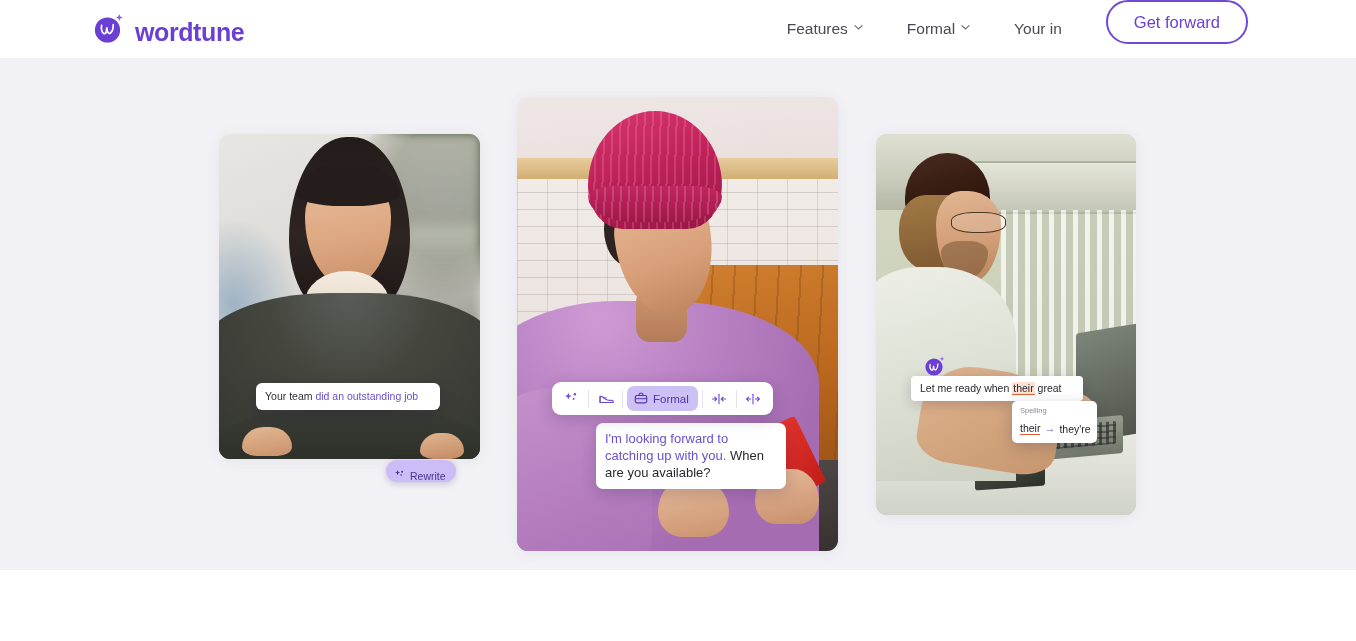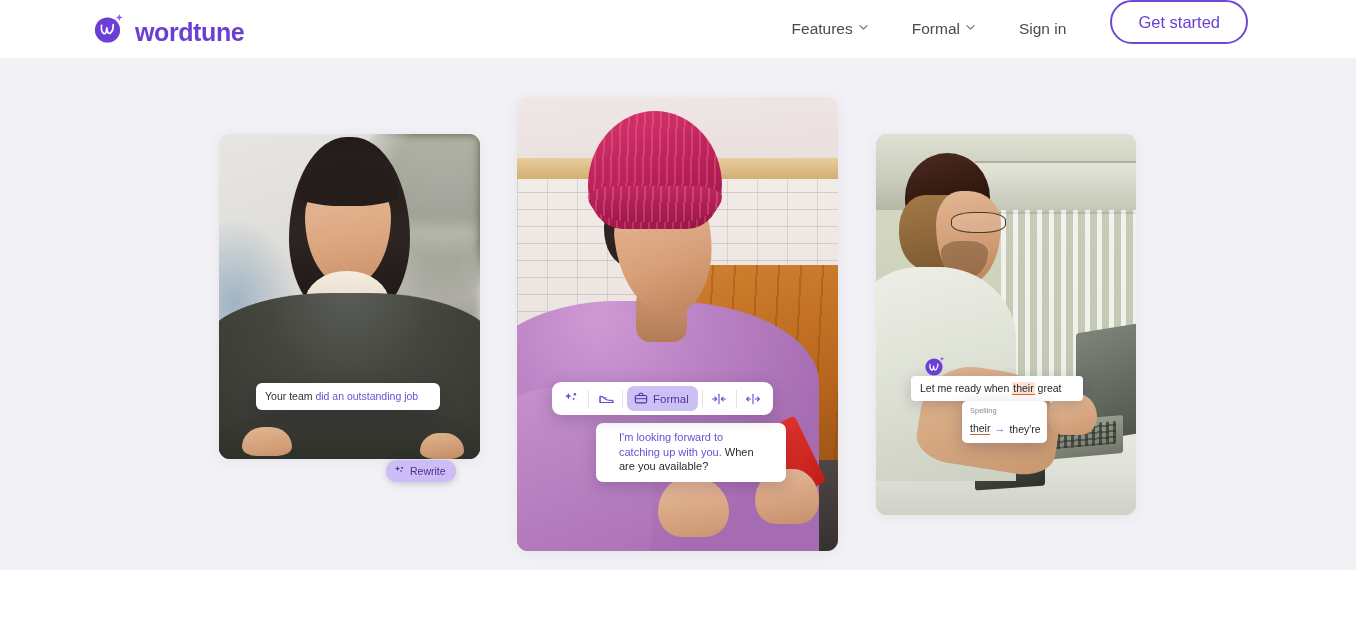--- a/index.html
+++ b/index.html
@@ -432,21 +432,21 @@
   .sugg-row:last-child { border-bottom: none; }
   .sugg-row .hl { color: #6b4fd0; }
   .sugg-row .plain { color: #2f2f36; }
 
   .rewrite-btn {
     position: absolute;
     left: 386px; top: 402px;
     height: 22px;
     padding: 0 10px 0 8px;
     display: flex;
-    align-items: center;
+    align-items: flex-end;
     gap: 5px;
     background: #cdbdf6;
     border: none;
     border-radius: 11px;
     color: #4a3290;
     font-size: 10.5px;
     font-family: "Liberation Sans", sans-serif;
     cursor: pointer;
     box-shadow: 0 2px 7px rgba(40,20,90,0.20);
     z-index: 14;
@@ -496,23 +496,23 @@
     white-space: nowrap;
   }
 
   .tone-result {
     position: absolute;
     left: 596px; top: 365px;
     width: 190px;
     background: #ffffff;
     border-radius: 7px;
     box-shadow: 0 4px 16px rgba(30,20,60,0.20);
-    padding: 7px 23px 8px;
+    padding: 7px 9px 8px;
     z-index: 13;
-    font-size: 11px;
+    font-size: 13px;
     line-height: 1.32;
   }
   .tone-result .hl { color: #6b4fd0; }
   .tone-result .plain { color: #2a2a31; }
 
   
   .spell-badge {
     position: absolute;
     left: 924px; top: 297px;
     width: 22px; height: 22px;
@@ -532,21 +532,21 @@
     white-space: nowrap;
     z-index: 13;
   }
   .typo {
     background: #fbe2d4;
     border-bottom: 1.6px solid #e0603a;
     padding: 0 1px;
   }
   .spell-card {
     position: absolute;
-    left: 962px; top: 343px;
+    left: 1012px; top: 343px;
     width: 85px;
     background: #ffffff;
     border-radius: 5px;
     box-shadow: 0 4px 15px rgba(30,20,60,0.22);
     padding: 6px 8px 8px;
     z-index: 15;
   }
   .spell-label {
     font-size: 7.5px;
     color: #8a8a93;
@@ -608,24 +608,24 @@
     <div class="nav-item">
       <span>Formal</span>
       <span class="caret">
         <svg viewBox="0 0 10 7" width="9" height="7">
           <path d="M1 1.4L5 5.2 9 1.4" fill="none" stroke="#6d6d77" stroke-width="1.25" stroke-linecap="round"></path>
         </svg>
       </span>
     </div>
 
     <div class="nav-item">
-      <span>Sign in</span>
-    </div>
-
-    <button class="cta">Get started</button>
+      <span>Your in</span>
+    </div>
+
+    <button class="cta">Get forward</button>
   </nav>
 </div>
 
 <div class="hero">
   <div class="cards">
 
     <div class="card card-1">
       <div class="photo">
         <div class="p1-bg"></div>
         <div class="p1-shelf"></div>

